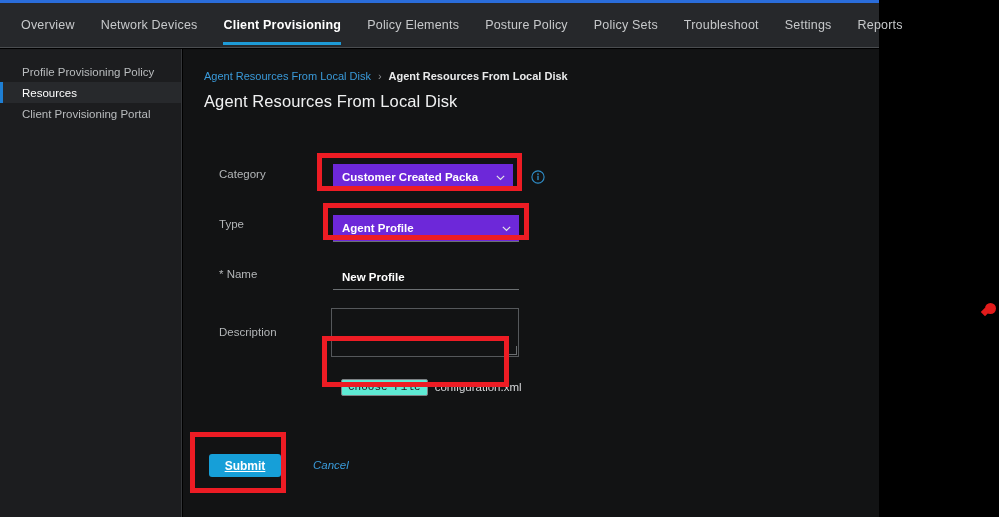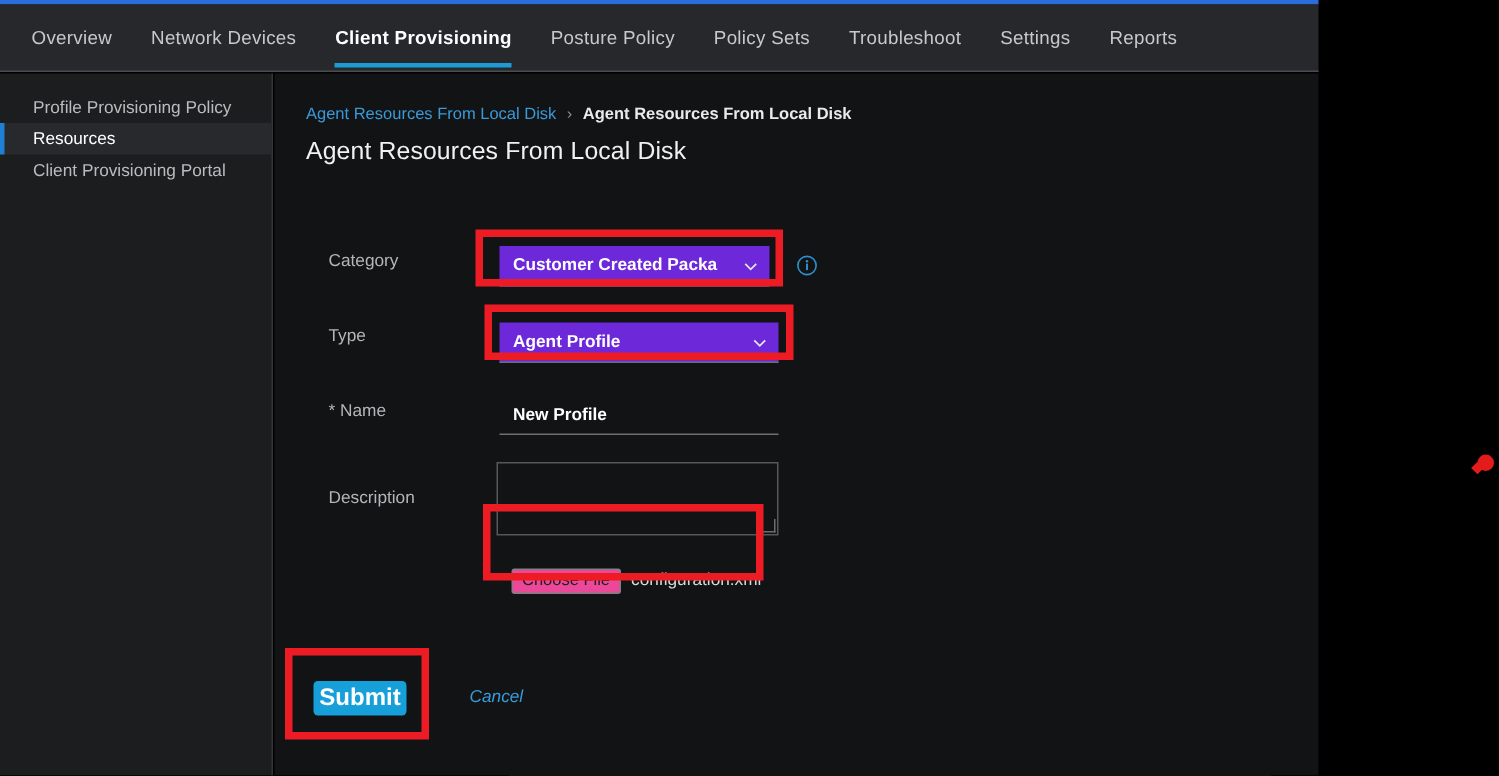--- a/index.html
+++ b/index.html
@@ -223,24 +223,24 @@
 
   .file-row {
     position: absolute;
     left: 148px; top: 6px;
     width: 177px; height: 34px;
     display: flex;
     align-items: center;
     padding-left: 10px;
   }
   .choose-btn {
-    font-family: Liberation Sans, sans-serif;
+    font-family: Liberation Mono, monospace;
     font-size: 11px;
     color: #1b1c1d;
-    background: #ec4899;
+    background: #5eead4;
     border: 1px solid #7d8184;
     border-radius: 2px;
     padding: 1px 6px 2px 6px;
     cursor: pointer;
     white-space: nowrap;
   }
   .file-name {
     font-size: 11.5px;
     color: #d6d8da;
     margin-left: 7px;
@@ -249,29 +249,30 @@
 
   
   .actions {
     position: absolute;
     left: 0; top: 387px;
     width: 696px; height: 70px;
   }
   .submit-btn {
     position: absolute;
     left: 26px; top: 18px;
-    width: 62px; height: 23px;
+    width: 72px; height: 23px;
     background: #169fd8;
     border: none;
     border-radius: 3px;
     color: #ffffff;
     font-family: "Liberation Sans", sans-serif;
-    font-size: 16px;
+    font-size: 12px;
     font-weight: bold;
     cursor: pointer;
+    text-decoration: underline;
   }
   .cancel-link {
     position: absolute;
     left: 130px; top: 23px;
     font-size: 11.5px;
     color: #3a9ad9;
     cursor: pointer;
     font-style: italic;
   }
 
@@ -312,20 +313,23 @@
 
   <div class="topnav">
     <div class="navitem">
         <span>Overview</span>
       </div>
     <div class="navitem">
         <span>Network Devices</span>
       </div>
     <div class="navitem active">
         <span>Client Provisioning</span>
+      </div>
+    <div class="navitem">
+        <span>Policy Elements</span>
       </div>
     <div class="navitem">
         <span>Posture Policy</span>
       </div>
     <div class="navitem">
         <span>Policy Sets</span>
       </div>
     <div class="navitem">
         <span>Troubleshoot</span>
       </div>

